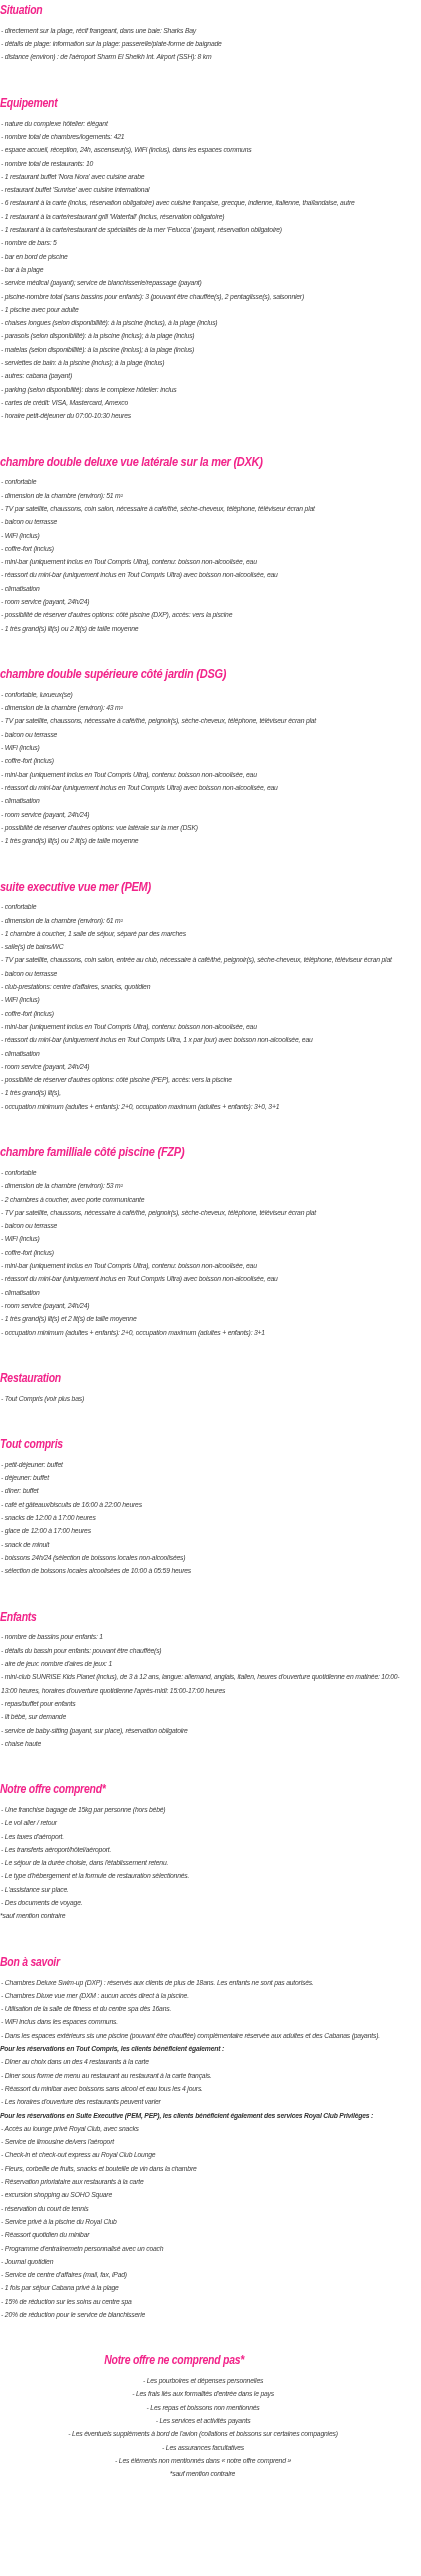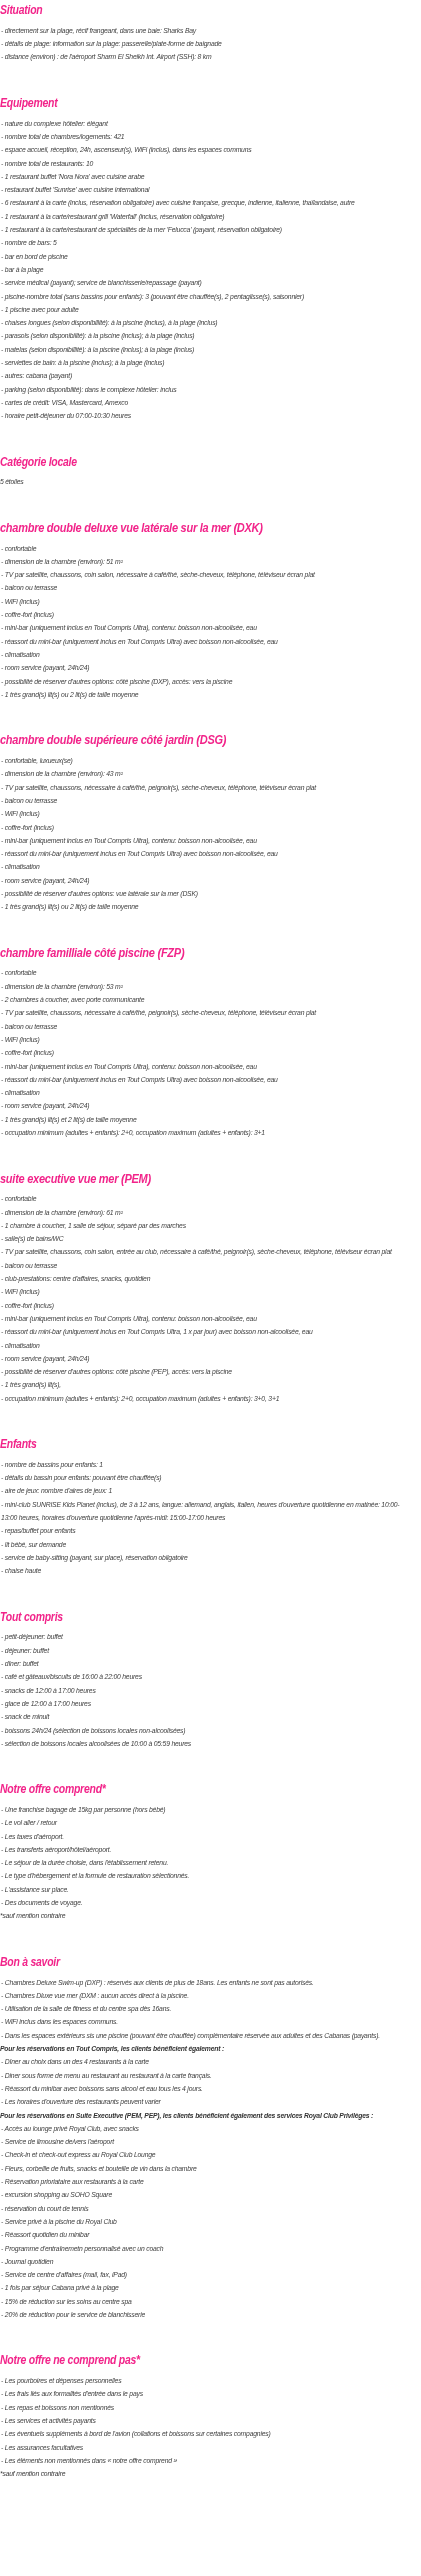--- a/index.html
+++ b/index.html
@@ -3,21 +3,21 @@
 <meta charset="utf-8">
 <style>
   html, body { margin: 0; padding: 0; background: #ffffff; }
   body {
     width: 421px;
     font-family: "Liberation Sans", "DejaVu Sans", sans-serif;
     color: #3a3a3a;
   }
   .page { padding: 0 0 4.4px 0; }
   .section { margin: 0 16px 29px 0; }
-  .section:last-child { margin-bottom: 0; }
+  .section:last-child { margin-bottom: 0; text-align: center; }
   .section-title {
     margin: 0;
     padding: 2.2px 0 0 0;
     color: #f2248a;
     font-style: italic;
     font-weight: bold;
     font-size: 12.2px;
     line-height: 16.7px;
     letter-spacing: -0.3px;
     transform: scaleX(0.86);
@@ -74,24 +74,20 @@
         <div class="item">- parasols (selon disponibilité): à la piscine (inclus); à la plage (inclus)</div>
         <div class="item">- matelas (selon disponibillité): à la piscine (inclus); à la plage (inclus)</div>
         <div class="item">- serviettes de bain: à la piscine (inclus); à la plage (inclus)</div>
         <div class="item">- autres: cabana (payant)</div>
         <div class="item">- parking (selon disponibilité): dans le complexe hôtelier: inclus</div>
         <div class="item">- cartes de crédit: VISA, Mastercard, Amexco</div>
         <div class="item">- horaire petit-déjeuner du 07:00-10:30 heures</div>
       </div>
   </section>
 
-  <section class="section">
-    <h2 class="section-title" style="color: rgb(242, 36, 138);">Catégorie locale</h2>
-    <div class="stars">5 étoiles</div>
-  </section>
 
   <section class="section">
     <h2 class="section-title room" style="color: rgb(242, 36, 138);">chambre double deluxe vue latérale sur la mer (DXK)</h2>
     <div class="items">
         <div class="item">- confortable</div>
         <div class="item">- dimension de la chambre (environ): 51 m²</div>
         <div class="item">- TV par satellite, chaussons, coin salon, nécessaire à café/thé, sèche-cheveux, téléphone, téléviseur écran plat</div>
         <div class="item">- balcon ou terrasse</div>
         <div class="item">- WiFi (inclus)</div>
         <div class="item">- coffre-fort (inclus)</div>
@@ -112,39 +108,20 @@
         <div class="item">- TV par satellite, chaussons, nécessaire à café/thé, peignoir(s), sèche-cheveux, téléphone, téléviseur écran plat</div>
         <div class="item">- balcon ou terrasse</div>
         <div class="item">- WiFi (inclus)</div>
         <div class="item">- coffre-fort (inclus)</div>
         <div class="item">- mini-bar (uniquement inclus en Tout Compris Ultra), contenu: boisson non-alcoolisée, eau</div>
         <div class="item">- réassort du mini-bar (uniquement inclus en Tout Compris Ultra) avec boisson non-alcoolisée, eau</div>
         <div class="item">- climatisation</div>
         <div class="item">- room service (payant, 24h/24)</div>
         <div class="item">- possibilité de réserver d'autres options: vue latérale sur la mer (DSK)</div>
         <div class="item">- 1 très grand(s) lit(s) ou 2 lit(s) de taille moyenne</div>
-      </div>
-  </section>
-
-  <section class="section">
-    <h2 class="section-title room" style="color: rgb(242, 36, 138);">chambre familliale côté piscine (FZP)</h2>
-    <div class="items">
-        <div class="item">- confortable</div>
-        <div class="item">- dimension de la chambre (environ): 53 m²</div>
-        <div class="item">- 2 chambres à coucher, avec porte communicante</div>
-        <div class="item">- TV par satellite, chaussons, nécessaire à café/thé, peignoir(s), sèche-cheveux, téléphone, téléviseur écran plat</div>
-        <div class="item">- balcon ou terrasse</div>
-        <div class="item">- WiFi (inclus)</div>
-        <div class="item">- coffre-fort (inclus)</div>
-        <div class="item">- mini-bar (uniquement inclus en Tout Compris Ultra), contenu: boisson non-alcoolisée, eau</div>
-        <div class="item">- réassort du mini-bar (uniquement inclus en Tout Compris Ultra) avec boisson non-alcoolisée, eau</div>
-        <div class="item">- climatisation</div>
-        <div class="item">- room service (payant, 24h/24)</div>
-        <div class="item">- 1 très grand(s) lit(s) et 2 lit(s) de taille moyenne</div>
-        <div class="item">- occupation minimum (adultes + enfants): 2+0, occupation maximum (adultes + enfants): 3+1</div>
       </div>
   </section>
 
   <section class="section">
     <h2 class="section-title room" style="color: rgb(242, 36, 138);">suite executive vue mer (PEM)</h2>
     <div class="items">
         <div class="item">- confortable</div>
         <div class="item">- dimension de la chambre (environ): 61 m²</div>
         <div class="item">- 1 chambre à coucher, 1 salle de séjour, séparé par des marches</div>
         <div class="item">- salle(s) de bains/WC</div>
@@ -156,47 +133,72 @@
         <div class="item">- mini-bar (uniquement inclus en Tout Compris Ultra), contenu: boisson non-alcoolisée, eau</div>
         <div class="item">- réassort du mini-bar (uniquement inclus en Tout Compris Ultra, 1 x par jour) avec boisson non-alcoolisée, eau</div>
         <div class="item">- climatisation</div>
         <div class="item">- room service (payant, 24h/24)</div>
         <div class="item">- possibilité de réserver d'autres options: côté piscine (PEP), accès: vers la piscine</div>
         <div class="item">- 1 très grand(s) lit(s),</div>
         <div class="item">- occupation minimum (adultes + enfants): 2+0, occupation maximum (adultes + enfants): 3+0, 3+1</div>
       </div>
   </section>
 
-
-  <section class="section">
-    <h2 class="section-title" style="color: rgb(242, 36, 138);">Enfants</h2>
-    <div class="items">
-        <div class="item">- nombre de bassins pour enfants: 1</div>
-        <div class="item">- détails du bassin pour enfants: pouvant être chauffée(s)</div>
-        <div class="item">- aire de jeux: nombre d'aires de jeux: 1</div>
-        <div class="item">- mini-club SUNRISE Kids Planet (inclus), de 3 à 12 ans, langue: allemand, anglais, italien, heures d'ouverture quotidienne en matinée: 10:00-13:00 heures, horaires d'ouverture quotidienne l'après-midi: 15:00-17:00 heures</div>
-        <div class="item">- repas/buffet pour enfants</div>
-        <div class="item">- lit bébé, sur demande</div>
-        <div class="item">- service de baby-sitting (payant, sur place), réservation obligatoire</div>
-        <div class="item">- chaise haute</div>
+  <section class="section">
+    <h2 class="section-title room" style="color: rgb(242, 36, 138);">chambre familliale côté piscine (FZP)</h2>
+    <div class="items">
+        <div class="item">- confortable</div>
+        <div class="item">- dimension de la chambre (environ): 53 m²</div>
+        <div class="item">- 2 chambres à coucher, avec porte communicante</div>
+        <div class="item">- TV par satellite, chaussons, nécessaire à café/thé, peignoir(s), sèche-cheveux, téléphone, téléviseur écran plat</div>
+        <div class="item">- balcon ou terrasse</div>
+        <div class="item">- WiFi (inclus)</div>
+        <div class="item">- coffre-fort (inclus)</div>
+        <div class="item">- mini-bar (uniquement inclus en Tout Compris Ultra), contenu: boisson non-alcoolisée, eau</div>
+        <div class="item">- réassort du mini-bar (uniquement inclus en Tout Compris Ultra) avec boisson non-alcoolisée, eau</div>
+        <div class="item">- climatisation</div>
+        <div class="item">- room service (payant, 24h/24)</div>
+        <div class="item">- 1 très grand(s) lit(s) et 2 lit(s) de taille moyenne</div>
+        <div class="item">- occupation minimum (adultes + enfants): 2+0, occupation maximum (adultes + enfants): 3+1</div>
+      </div>
+  </section>
+
+  <section class="section">
+    <h2 class="section-title" style="color: rgb(242, 36, 138);">Restauration</h2>
+    <div class="items">
+        <div class="item">- Tout Compris (voir plus bas)</div>
       </div>
   </section>
 
   <section class="section">
     <h2 class="section-title" style="color: rgb(242, 36, 138);">Tout compris</h2>
     <div class="items">
         <div class="item">- petit-déjeuner: buffet</div>
         <div class="item">- déjeuner: buffet</div>
         <div class="item">- dîner: buffet</div>
         <div class="item">- café et gâteaux/biscuits de 16:00 à 22:00 heures</div>
         <div class="item">- snacks de 12:00 à 17:00 heures</div>
         <div class="item">- glace de 12:00 à 17:00 heures</div>
         <div class="item">- snack de minuit</div>
         <div class="item">- boissons 24h/24 (sélection de boissons locales non-alcoolisées)</div>
         <div class="item">- sélection de boissons locales alcoolisées de 10:00 à 05:59 heures</div>
+      </div>
+  </section>
+
+  <section class="section">
+    <h2 class="section-title" style="color: rgb(242, 36, 138);">Enfants</h2>
+    <div class="items">
+        <div class="item">- nombre de bassins pour enfants: 1</div>
+        <div class="item">- détails du bassin pour enfants: pouvant être chauffée(s)</div>
+        <div class="item">- aire de jeux: nombre d'aires de jeux: 1</div>
+        <div class="item">- mini-club SUNRISE Kids Planet (inclus), de 3 à 12 ans, langue: allemand, anglais, italien, heures d'ouverture quotidienne en matinée: 10:00-13:00 heures, horaires d'ouverture quotidienne l'après-midi: 15:00-17:00 heures</div>
+        <div class="item">- repas/buffet pour enfants</div>
+        <div class="item">- lit bébé, sur demande</div>
+        <div class="item">- service de baby-sitting (payant, sur place), réservation obligatoire</div>
+        <div class="item">- chaise haute</div>
       </div>
   </section>
 
   <section class="section">
     <h2 class="section-title" style="color: rgb(242, 36, 138);">Notre offre comprend*</h2>
     <div class="items">
         <div class="item">- Une franchise bagage de 15kg par personne (hors bébé)</div>
         <div class="item">- Le vol aller / retour</div>
         <div class="item">- Les taxes d'aéroport.</div>
         <div class="item">- Les transferts aéroport/hôtel/aéroport.</div>

